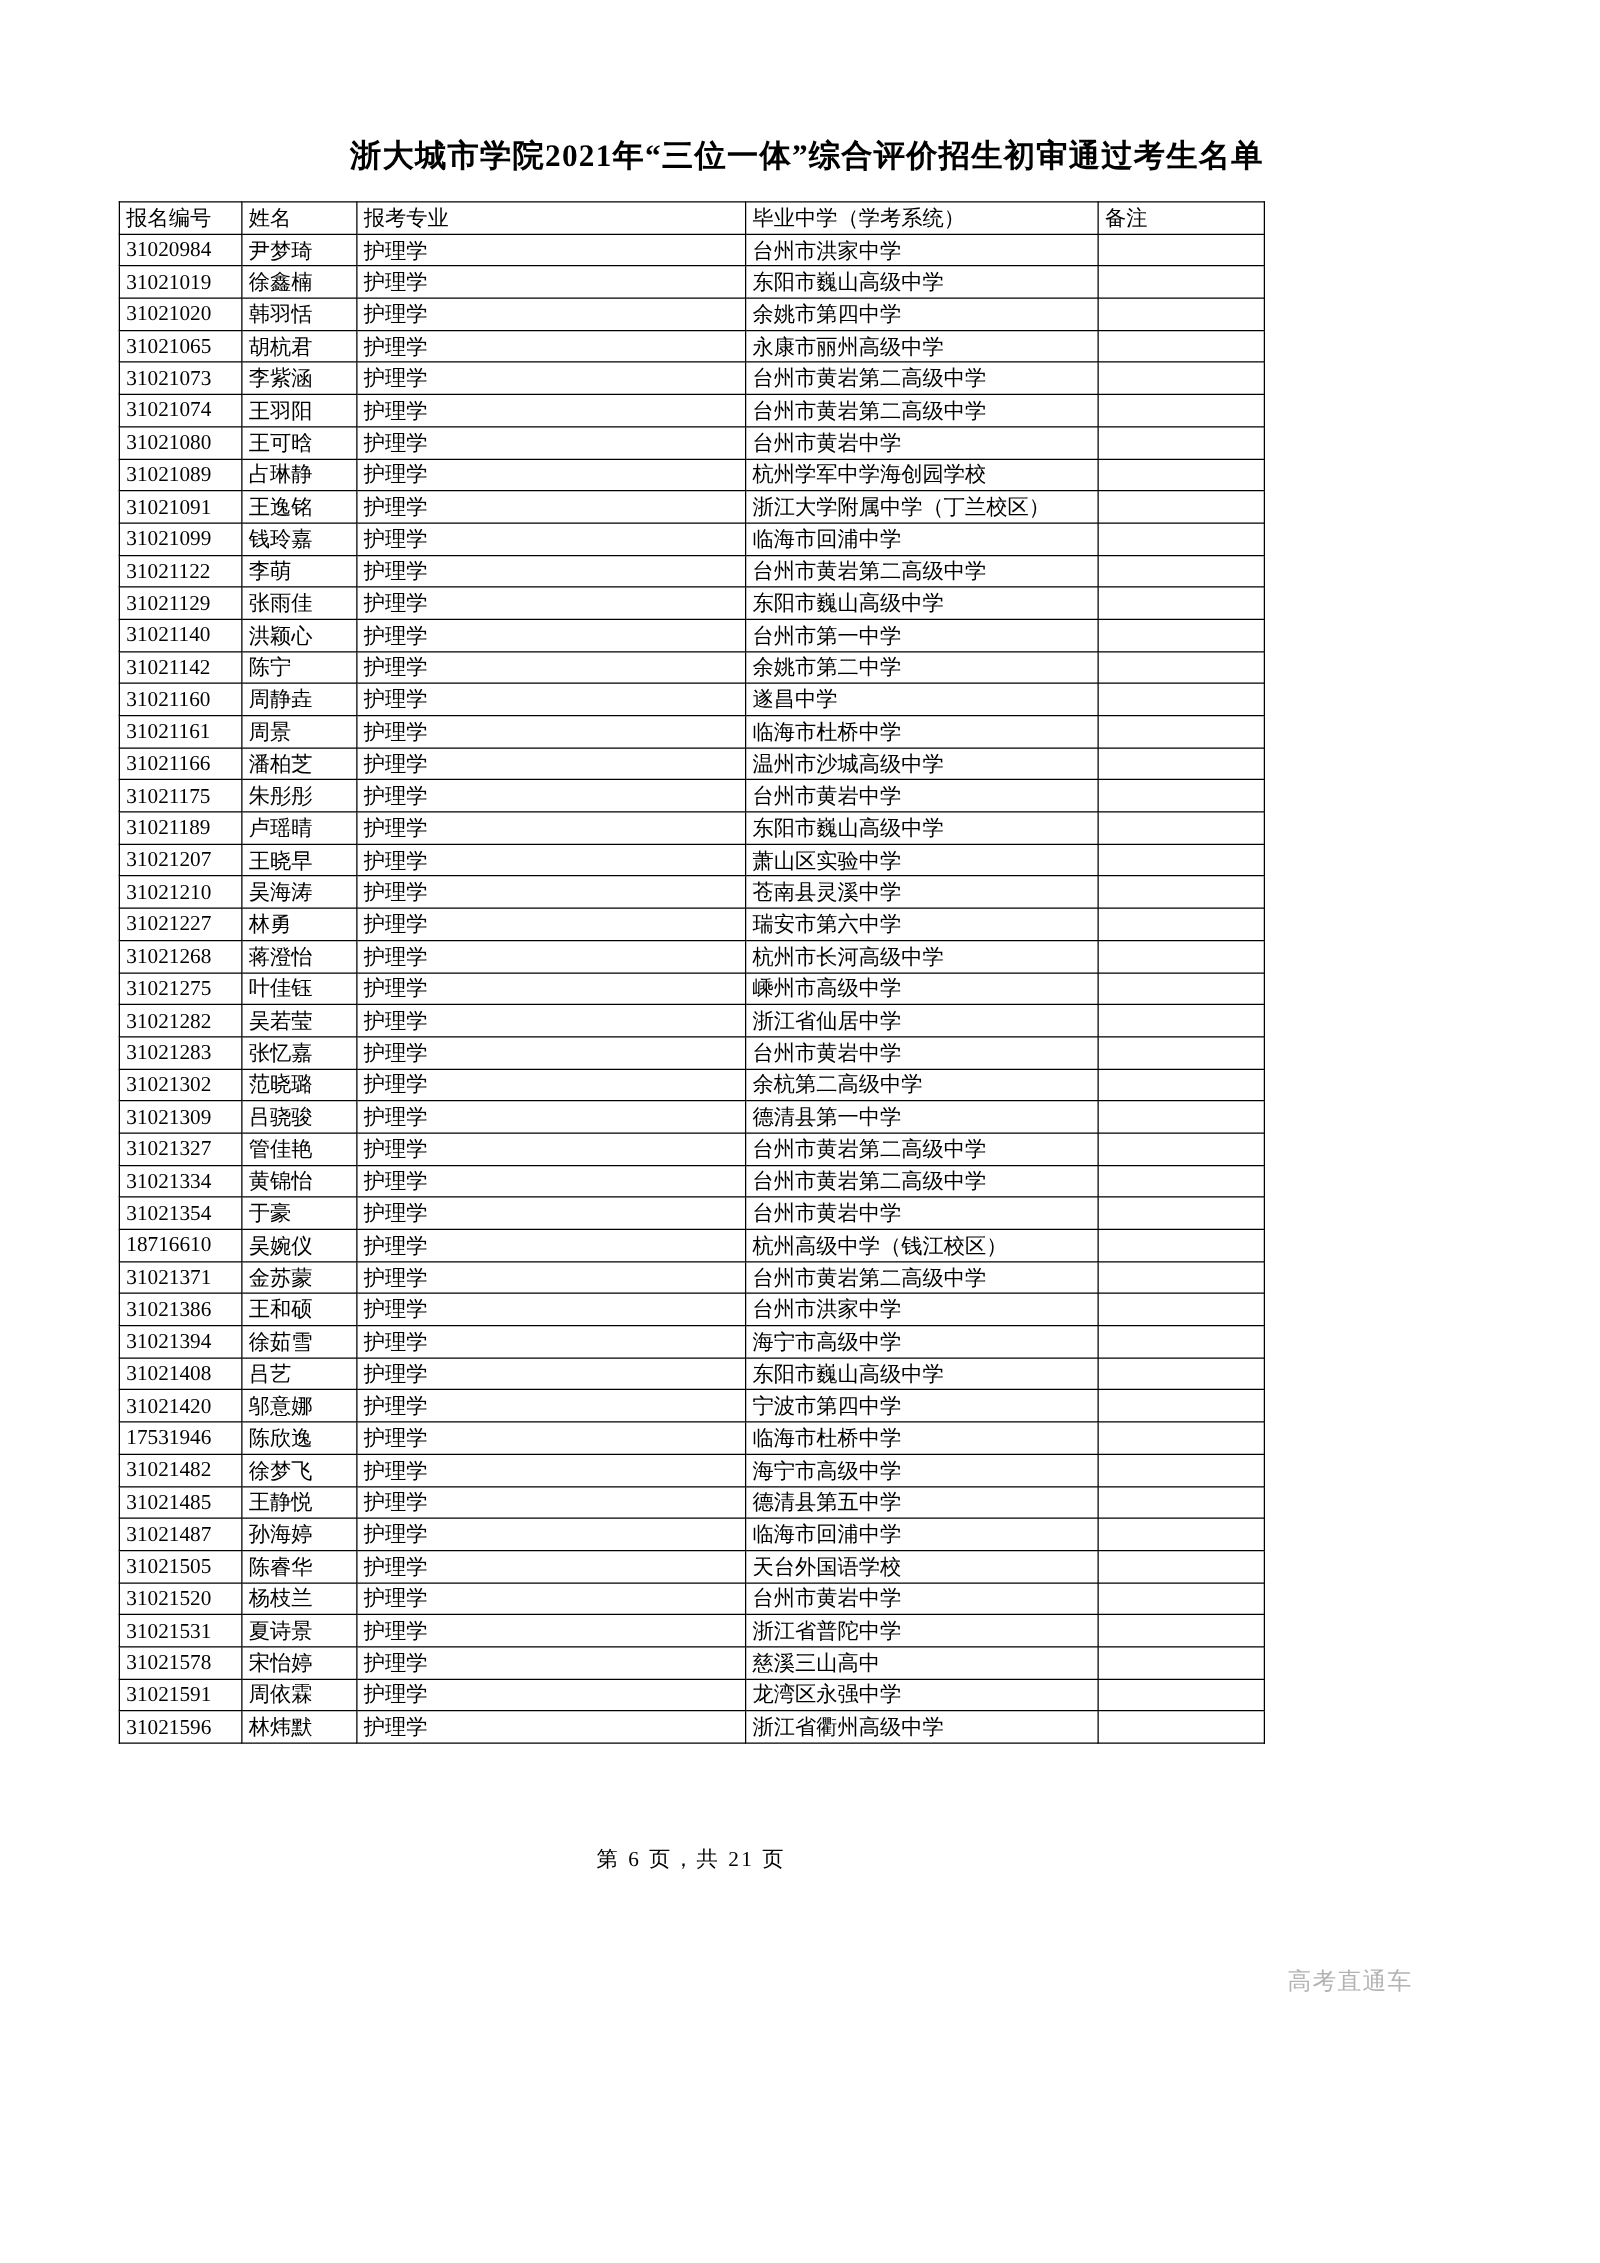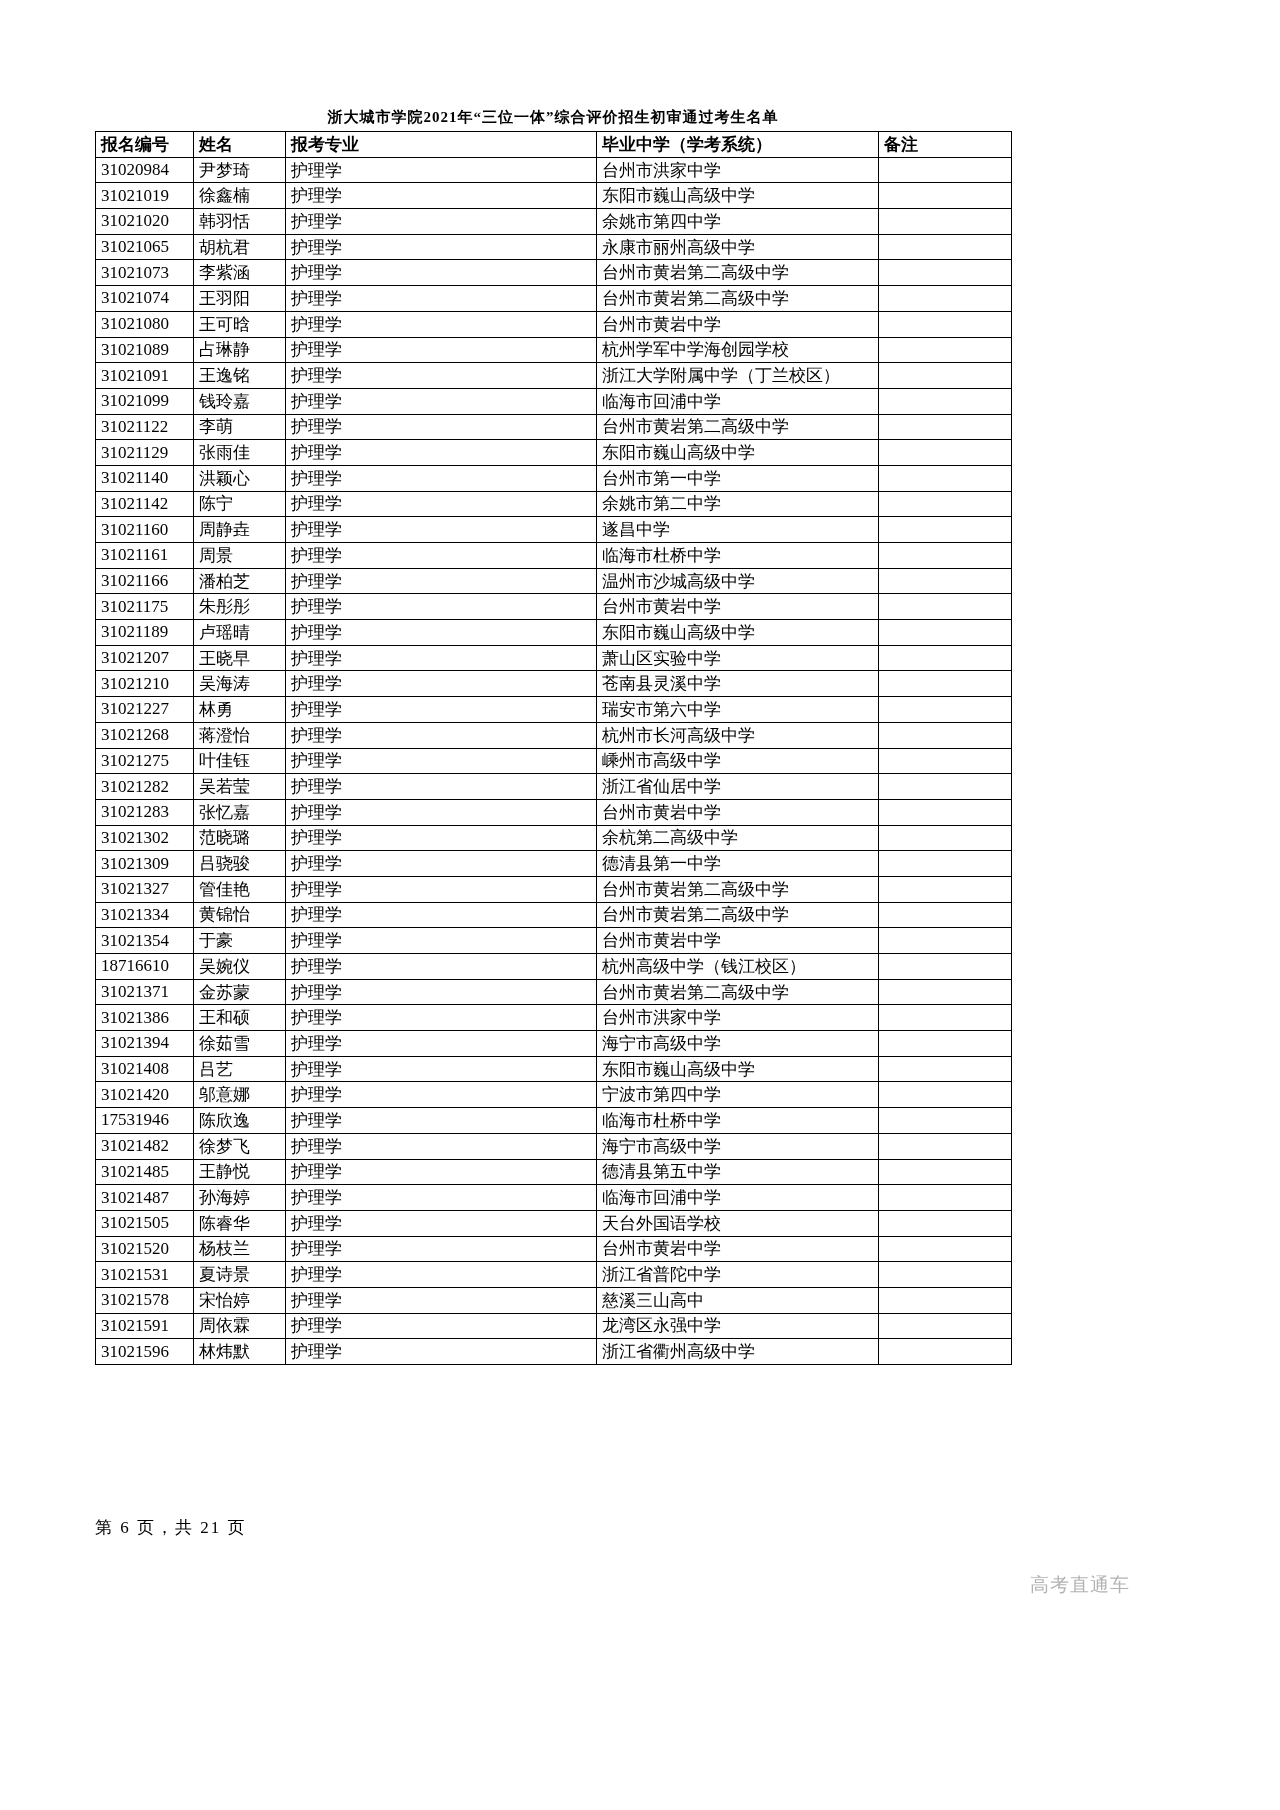--- a/index.html
+++ b/index.html
@@ -11,56 +11,56 @@
     font-family: "Liberation Serif", "DejaVu Serif", serif;
     color: #000000;
   }
   .content {
     position: absolute;
     left: 95px;
     top: 108px;
     width: 916px;
   }
   .doc-title {
-    font-size: 15px;
+    font-size: 25px;
     font-weight: bold;
-    text-align: center;
+    text-align: right;
     letter-spacing: 1px;
-    margin-bottom: 4px;
+    margin-bottom: 20px;
     white-space: nowrap;
   }
   table.roster {
     border-collapse: collapse;
     width: 916px;
     table-layout: fixed;
   }
   table.roster th, table.roster td {
     border: 1px solid #000000;
     font-size: 17px;
     height: 25.7px;
     padding: 0 5px;
     text-align: left;
     vertical-align: middle;
     overflow: hidden;
     white-space: nowrap;
   }
   table.roster th {
-    font-weight: bold;
+    font-weight: normal;
   }
   col.c0 { width: 98px; }
   col.c1 { width: 92px; }
   col.c2 { width: 311px; }
   col.c3 { width: 282px; }
   col.c4 { width: 133px; }
   .page-footer {
     position: absolute;
     left: 95px;
-    top: 1516px;
+    top: 1476px;
     width: 916px;
-    text-align: left;
+    text-align: center;
     font-size: 17px;
     letter-spacing: 2px;
   }
   .watermark {
     position: absolute;
     right: 150px;
     top: 1572px;
     font-size: 19px;
     color: #b3b3b3;
     font-family: Liberation Sans, sans-serif;

